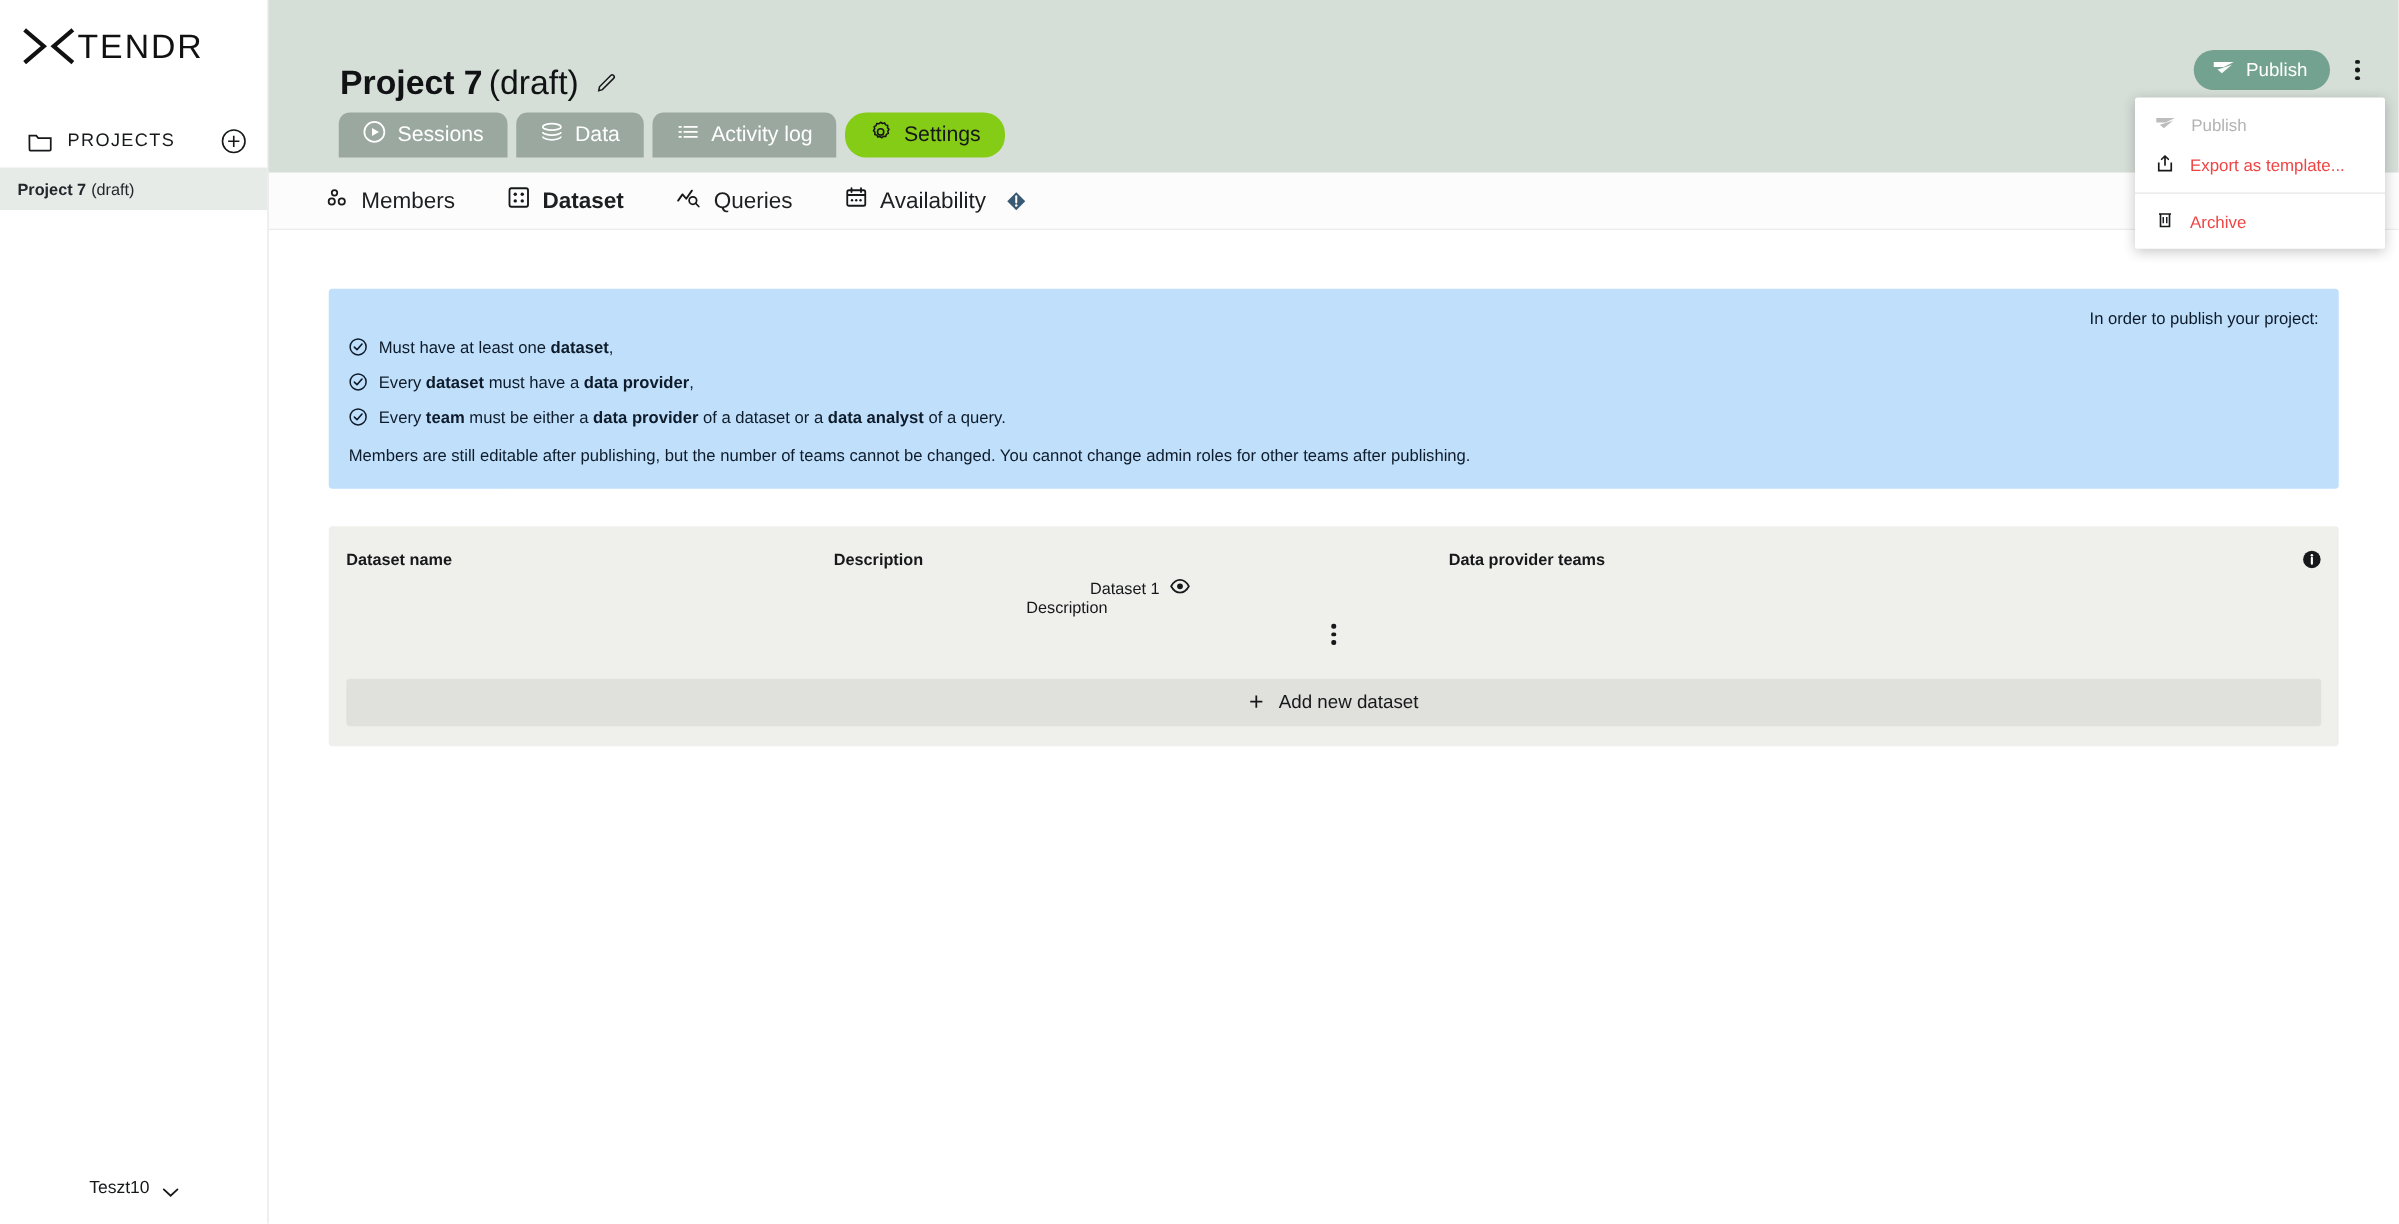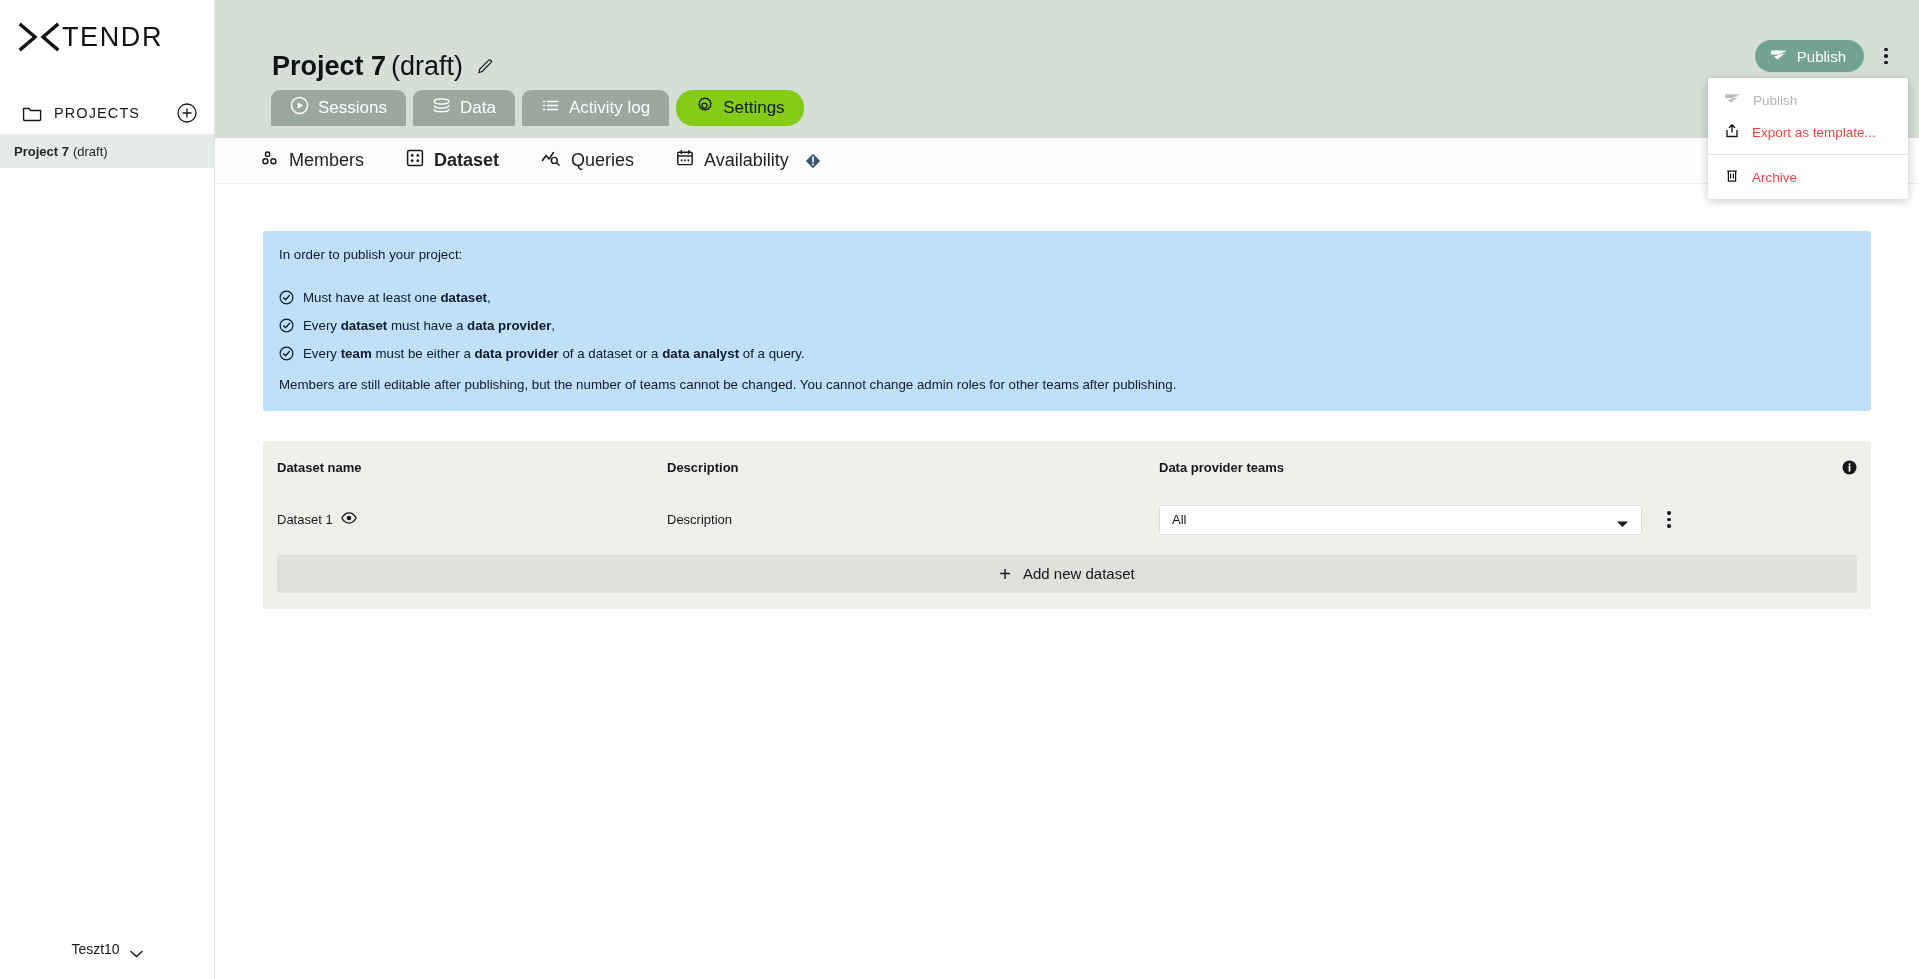--- a/index.html
+++ b/index.html
@@ -132,40 +132,40 @@
   .content { flex: 1; background: #ffffff; padding: 47px 48px 0 48px; overflow: hidden; }
 
   .info-banner {
     background: #c0dffb;
     border-radius: 3px;
     padding: 17px 16px 19px 16px;
     color: #0d1b2a;
     font-size: 13.3px;
     line-height: 1;
   }
-  .banner-lead { margin-bottom: 29px; }
+  .banner-lead { margin-bottom: 9px; text-align: right; }
   .banner-li { display: flex; align-items: center; gap: 9px; margin-bottom: 13px; }
   .banner-li:last-of-type { margin-bottom: 0; }
   .banner-foot { margin-top: 17px; }
   .check-icon { width: 15px; height: 15px; flex: none; }
 
   .card {
     margin-top: 30px;
     background: #efefec;
     border-radius: 3px;
     padding: 16px 14px 16px 14px;
   }
   .tbl-head, .tbl-row { display: flex; align-items: center; }
   .col-name  { width: 390px; padding-left: 0px; }
   .col-desc  { width: 492px; }
   .col-teams { flex: 1; }
   .tbl-head { font-size: 13px; font-weight: bold; color: #16181a; height: 22px; }
   .teams-head { display: flex; align-items: center; gap: 8px; justify-content: space-between; }
   .info-dot { width: 15px; height: 15px; }
-  .tbl-row { margin-top: 26px; }
+  .tbl-row { margin-top: 4px; flex-direction: column; }
   .cell-name { display: flex; align-items: center; gap: 8px; font-size: 13px; color: #16181a; }
   .eye-icon { width: 15px; height: 15px; cursor: pointer; }
   .cell-desc { font-size: 13px; color: #16181a; }
   .cell-teams { display: flex; align-items: center; gap: 14px; }
   .select {
     flex: 1; height: 30px; background: #ffffff; border: 1px solid #dadada;
     border-radius: 3px; display: flex; align-items: center;
     padding: 0 12px; font-size: 13px; color: #16181a; cursor: pointer;
     justify-content: space-between; max-width: 483px;
   }
@@ -446,28 +446,20 @@
             <span>Dataset 1</span>
             <span class="eye-icon">
               <svg viewBox="0 0 16 12" width="16" height="12">
                 <path d="M.9 6 C3 2.2 6 .9 8 .9 C10 .9 13 2.2 15.1 6 C13 9.8 10 11.1 8 11.1 C6 11.1 3 9.8 .9 6 Z" fill="none" stroke="#16181a" stroke-width="1.35"></path>
                 <circle cx="8" cy="6" r="2.3" fill="#16181a"></circle>
               </svg>
             </span>
           </div>
           <div class="col-desc cell-desc">Description</div>
           <div class="col-teams cell-teams">
-            <div class="select">
-              <span>All</span>
-              <span class="caret">
-                <svg viewBox="0 0 13 8" width="13" height="8">
-                  <path d="M1 1.6 L6.5 7 L12 1.6 Z" fill="#16181a"></path>
-                </svg>
-              </span>
-            </div>
             <button class="kebab-btn">
               <span class="dot-col">
                 <span class="dot"></span>
                   <span class="dot"></span>
                   <span class="dot"></span>
               </span>
             </button>
           </div>
         </div>
 

